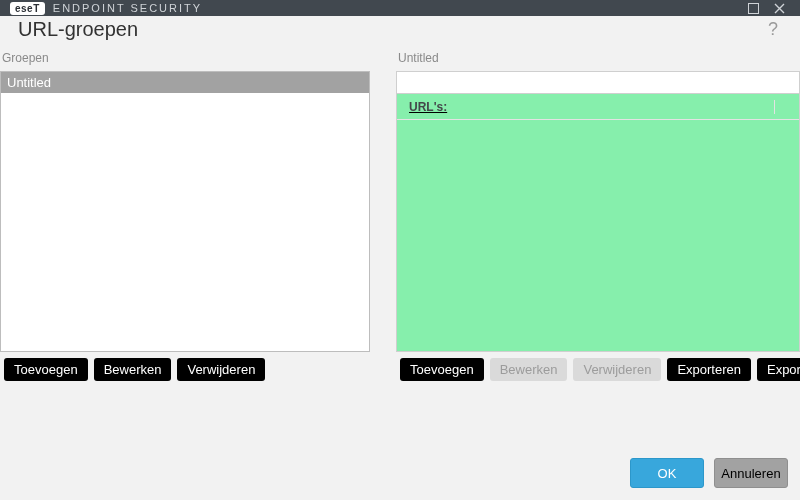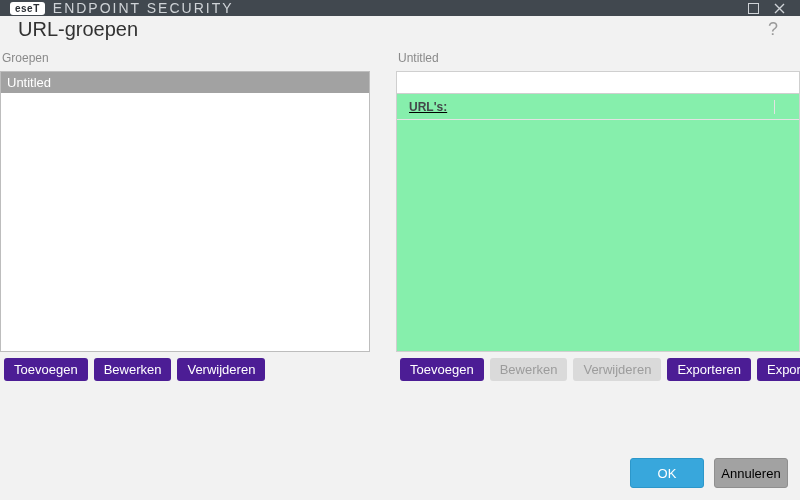--- a/index.html
+++ b/index.html
@@ -1,21 +1,21 @@
 <!DOCTYPE html>
 <html><head>
 <meta charset="utf-8">
 <style>
   * { box-sizing: border-box; margin: 0; padding: 0; }
   html, body { width: 800px; height: 500px; overflow: hidden; font-family: "Segoe UI", Arial, sans-serif; background: #f2f2f2; }
 
   
   .titlebar { height: 16px; background: #41484f; color: #d9dde0; display: flex; align-items: center; padding: 0 8px 0 10px; font-size: 12px; }
   .brand-badge { background: #fff; color: #2b2f35; font-weight: bold; font-size: 10px; padding: 1px 5px; border-radius: 3px; letter-spacing: 0.5px; margin-right: 8px; }
-  .brand-text { letter-spacing: 2px; color: #cfd3d7; font-size: 14px; }
+  .brand-text { letter-spacing: 2px; color: #cfd3d7; font-size: 11px; }
   .tb-spacer { flex: 1; }
   .tb-btn { width: 26px; height: 20px; display: flex; align-items: center; justify-content: center; color: #cfd3d7; cursor: pointer; }
   .tb-btn svg { display: block; }
 
   
   .header { display: flex; align-items: center; padding: 2px 18px 10px 18px; }
   .header h1 { font-size: 20px; font-weight: 400; color: #323232; flex: 1; }
   .help { color: #9a9a9a; font-size: 18px; cursor: pointer; padding: 0 4px; }
 
   
@@ -31,21 +31,21 @@
 
   .right-header-space { height: 22px; background: #fff; border: 1px solid #cfcfcf; border-bottom: none; }
   .right-grid { border: 1px solid #cfcfcf; background: #86efac; flex: 1; display: flex; flex-direction: column; overflow: hidden; text-decoration: underline; }
   .grid-head { display: flex; align-items: center; border-bottom: 1px solid #e3e3e3; height: 26px; font-size: 12px; color: #44464a; }
   .grid-head .col { padding: 0 12px; font-weight: 600; }
   .grid-head .col.urls { flex: 1; border-right: 1px solid #e3e3e3; }
   .grid-head .col.spacer { width: 10px; }
   .grid-body { flex: 1; }
 
   .toolbar { display: flex; gap: 6px; padding: 6px 4px 8px 4px; overflow: hidden; white-space: nowrap; }
-  .btn { background: #4c1d95; color: #fff; border: none; font-size: 13px; padding: 4px 10px; border-radius: 3px; cursor: pointer; font-family: inherit; flex-shrink: 0; }
+  .btn { background: #000000; color: #fff; border: none; font-size: 13px; padding: 4px 10px; border-radius: 3px; cursor: pointer; font-family: inherit; flex-shrink: 0; }
   .btn.disabled { background: #dadada; color: #9c9c9c; cursor: default; }
 
   
   .footer { position: absolute; bottom: 0; left: 8px; right: 0; height: 54px; display: flex; align-items: center; justify-content: flex-end; gap: 10px; padding: 0 12px; }
   .fbtn { min-width: 74px; height: 30px; border-radius: 3px; font-size: 13px; border: 1px solid transparent; cursor: pointer; font-family: inherit; }
   .fbtn.primary { background: #38a7dc; color: #fff; border-color: #2c97ca; }
   .fbtn.secondary { background: #a2a2a2; color: #000000; border-color: #8f8f8f; }
 </style>
 </head>
 <body>

